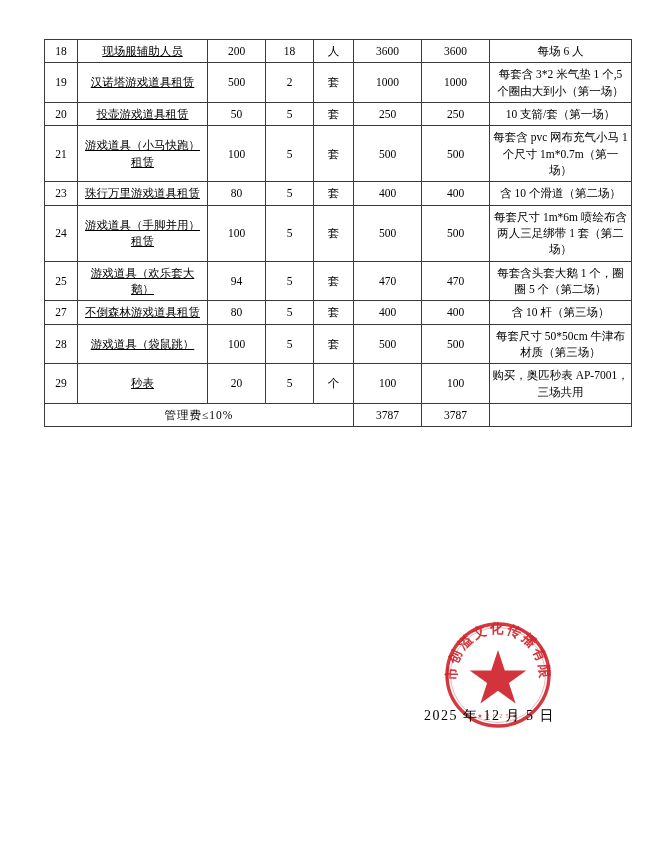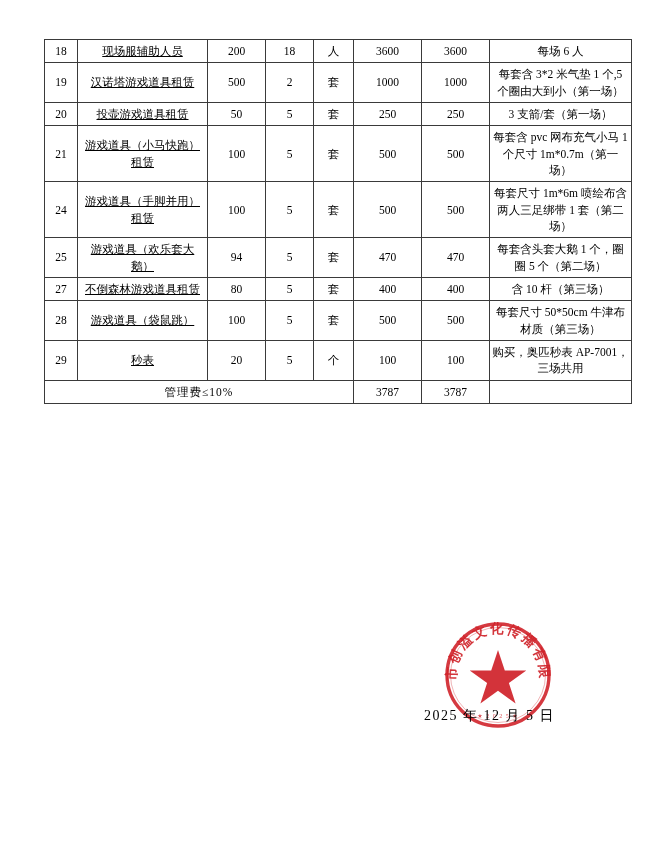--- a/index.html
+++ b/index.html
@@ -120,31 +120,41 @@
           <td class="cell-rem">每套含 3*2 米气垫 1 个,5 个圈由大到小（第一场）</td>
         </tr>
         <tr>
           <td>20</td>
           <td class="cell-name">投壶游戏道具租赁</td>
           <td>50</td>
           <td>5</td>
           <td>套</td>
           <td>250</td>
           <td>250</td>
-          <td class="cell-rem">3 支箭/套（第一场）</td>
+          <td class="cell-rem">10 支箭/套（第一场）</td>
         </tr>
         <tr>
           <td>21</td>
           <td class="cell-name">游戏道具（小马快跑）租赁</td>
           <td>100</td>
           <td>5</td>
           <td>套</td>
           <td>500</td>
           <td>500</td>
           <td class="cell-rem">每套含 pvc 网布充气小马 1 个尺寸 1m*0.7m（第一场）</td>
+        </tr>
+        <tr>
+          <td>23</td>
+          <td class="cell-name">珠行万里游戏道具租赁</td>
+          <td>80</td>
+          <td>5</td>
+          <td>套</td>
+          <td>400</td>
+          <td>400</td>
+          <td class="cell-rem">含 10 个滑道（第二场）</td>
         </tr>
         <tr>
           <td>24</td>
           <td class="cell-name">游戏道具（手脚并用）租赁</td>
           <td>100</td>
           <td>5</td>
           <td>套</td>
           <td>500</td>
           <td>500</td>
           <td class="cell-rem">每套尺寸 1m*6m 喷绘布含两人三足绑带 1 套（第二场）</td>

